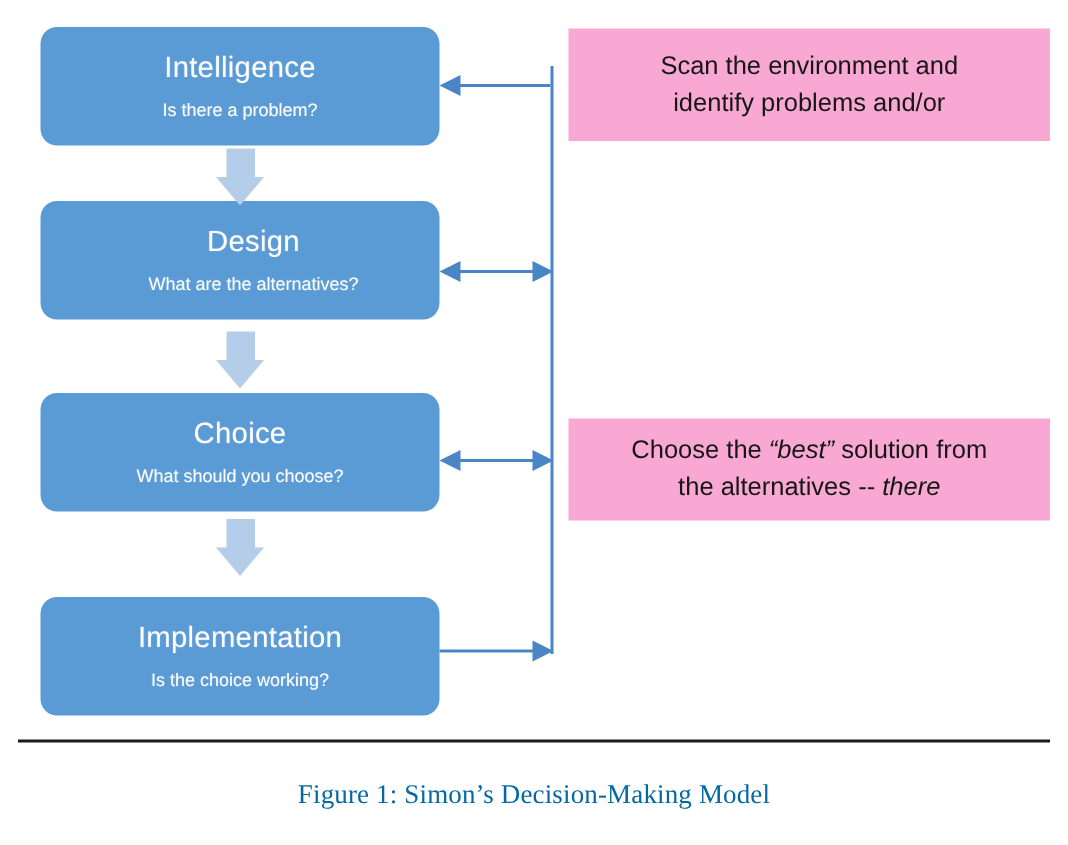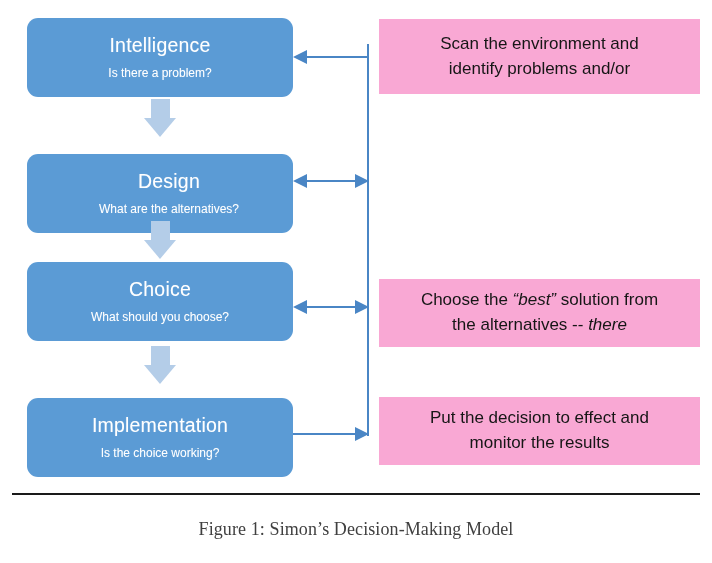--- a/index.html
+++ b/index.html
@@ -55,21 +55,21 @@
     text-shadow: 0 0 1px rgba(255,255,255,0.35);
   }
   .stage-box .box-sub {
     font-size: 12px;
     line-height: 1.1;
     color: #ffffff;
     text-shadow: 0 0 1px rgba(255,255,255,0.3);
   }
 
   .box-1 { top: 18px; }
-  .box-2 { top: 154px; padding-left: 18px; }
+  .box-2 { top: 134px; padding-left: 18px; }
   .box-3 { top: 262px; }
   .box-4 { top: 398px; }
 
   
   .down-arrow {
     position: absolute;
     left: 144px;
     width: 33px;
     height: 38px;
   }
@@ -186,21 +186,21 @@
 
   
   .caption {
     position: absolute;
     left: 0;
     top: 519px;
     width: 712px;
     text-align: center;
     font-family: "Liberation Serif", serif;
     font-size: 18px;
-    color: #404040;
+    color: #0369a1;
     letter-spacing: 0.1px;
   }
 </style>
 </head>
 <body>
 
 <div id="figure-root">
 
   <div class="stage">
 
@@ -263,23 +263,20 @@
 
     <div class="desc-panel panel-1">
       <div class="desc-text">Scan the environment and<br>identify problems and/or</div>
     </div>
 
 
     <div class="desc-panel panel-3">
       <div class="desc-text">Choose the <i>“best”</i> solution from<br>the alternatives -- <i>there</i></div>
     </div>
 
-    <div class="desc-panel panel-4">
-      <div class="desc-text">Put the decision to effect and<br>monitor the results</div>
-    </div>
 
   </div>
 
   <div class="divider"></div>
 
   <div class="caption">Figure 1:  Simon’s Decision-Making Model</div>
 
 </div>
 
 </body></html>

